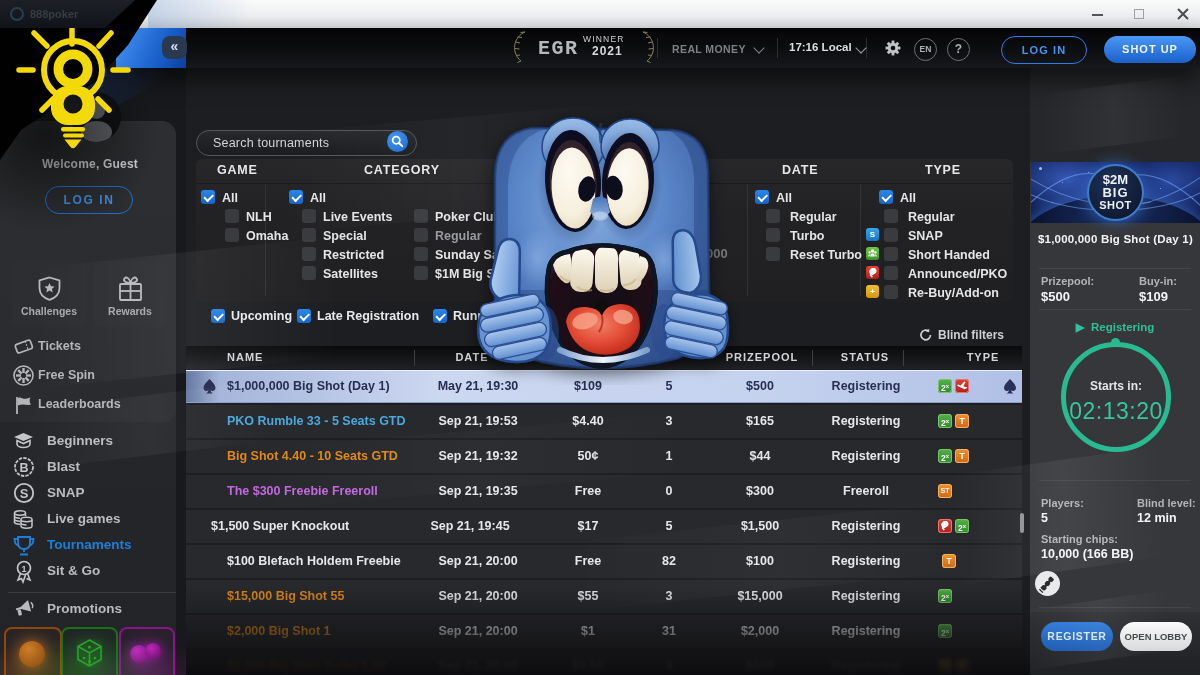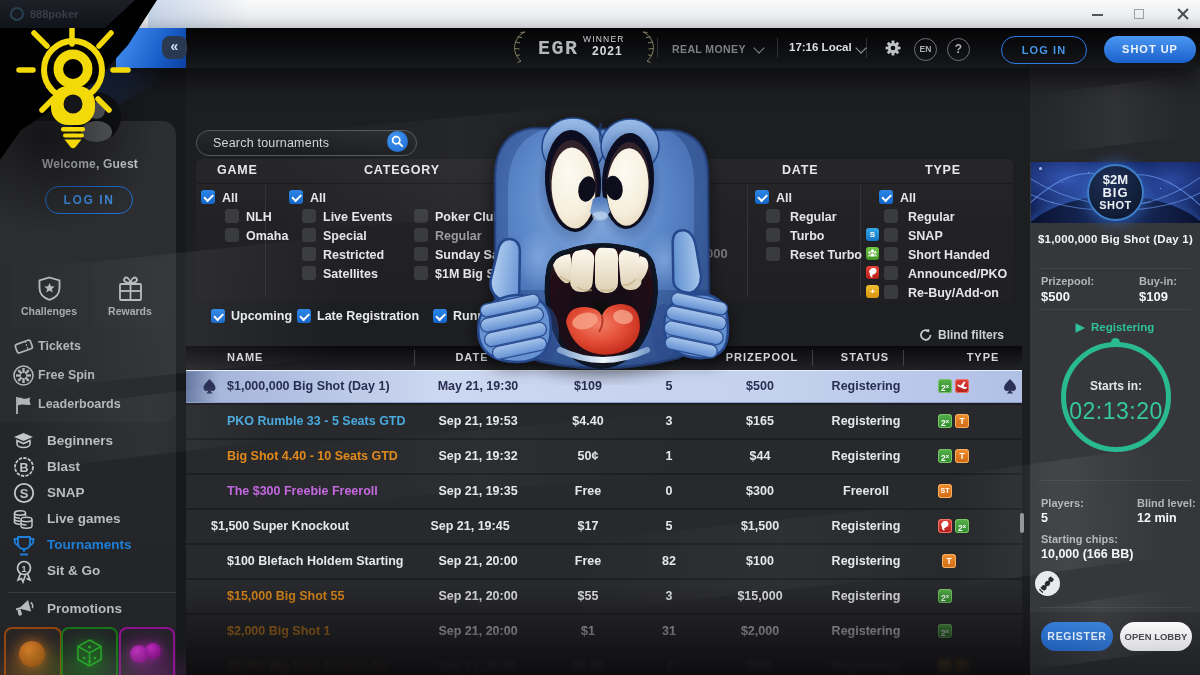--- a/index.html
+++ b/index.html
@@ -490,21 +490,21 @@
       <div class="c cc" style="left:574px;">$1,500</div>
       <div class="c cc" style="left:680px;">Registering</div>
       <div class="ic icr" style="left:752px"><svg width="10" height="10" viewBox="0 0 10 10" style="margin-top:1.5px">
           <path d="M2.6 1.2 a3.2 3.2 0 0 1 5.9 1.4 c.1 1.2-.4 2.2-1.3 2.8 l-2.8 1.9 a1.6 1.6 0 0 1-2.4-.9 L1.2 4.1 a2.6 2.6 0 0 1 1.4-2.9 Z" fill="#fff"></path>
           <path d="M2.2 6.8 l2.1 2.4" stroke="#fff" stroke-width="1.4"></path>
         </svg></div>
       <div class="ic icg" style="left:769px">2<i>x</i></div>
     </div>
 
     <div class="abs row" style="top:545px">
-      <div class="c" style="left:41px;">$100 Blefach Holdem Starting</div>
+      <div class="c" style="left:41px;">$100 Blefach Holdem Freebie</div>
       <div class="c cc" style="left:292px;">Sep 21, 20:00</div>
       <div class="c cc" style="left:402px;">Free</div>
       <div class="c cc" style="left:483px;">82</div>
       <div class="c cc" style="left:574px;">$100</div>
       <div class="c cc" style="left:680px;">Registering</div>
       <div class="ic ico" style="left:756px">T</div>
     </div>
 
     <div class="abs row" style="top:580px">
       <div class="c" style="left:41px;color:#e0891a;">$15,000 Big Shot 55</div>

